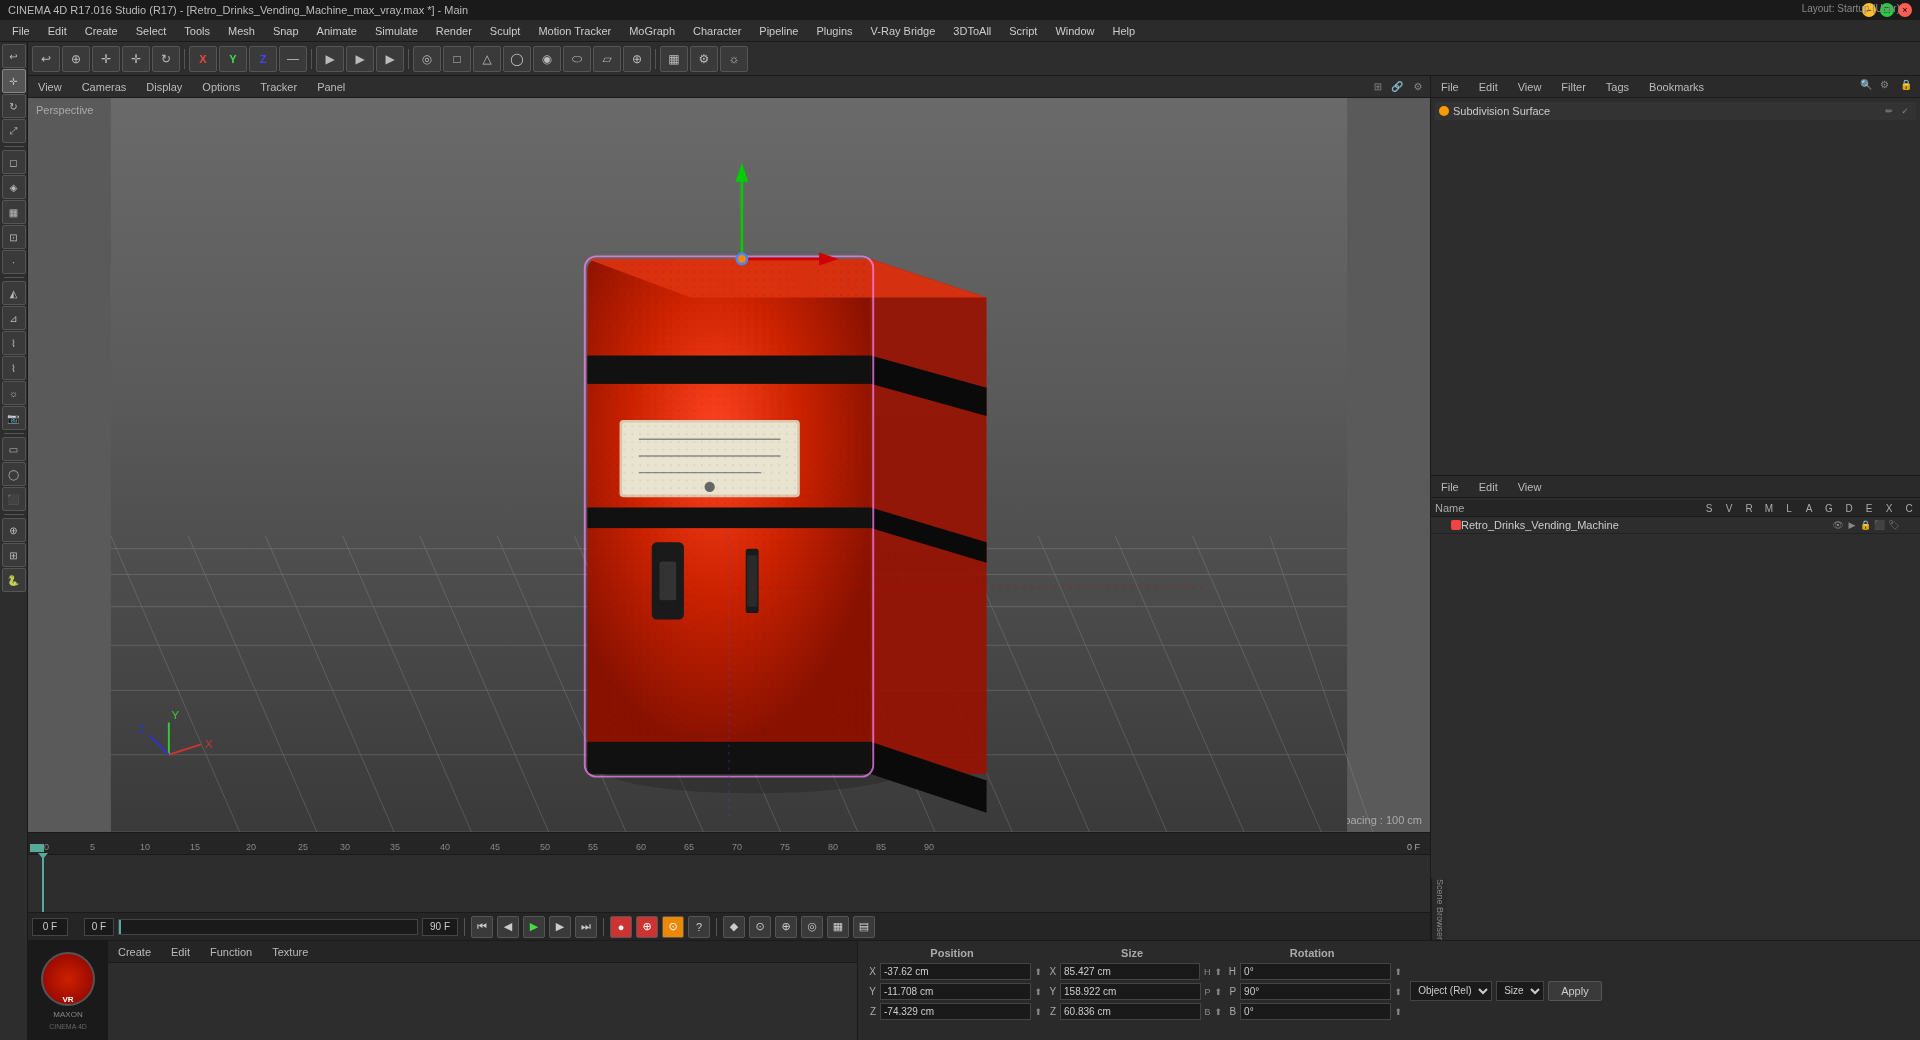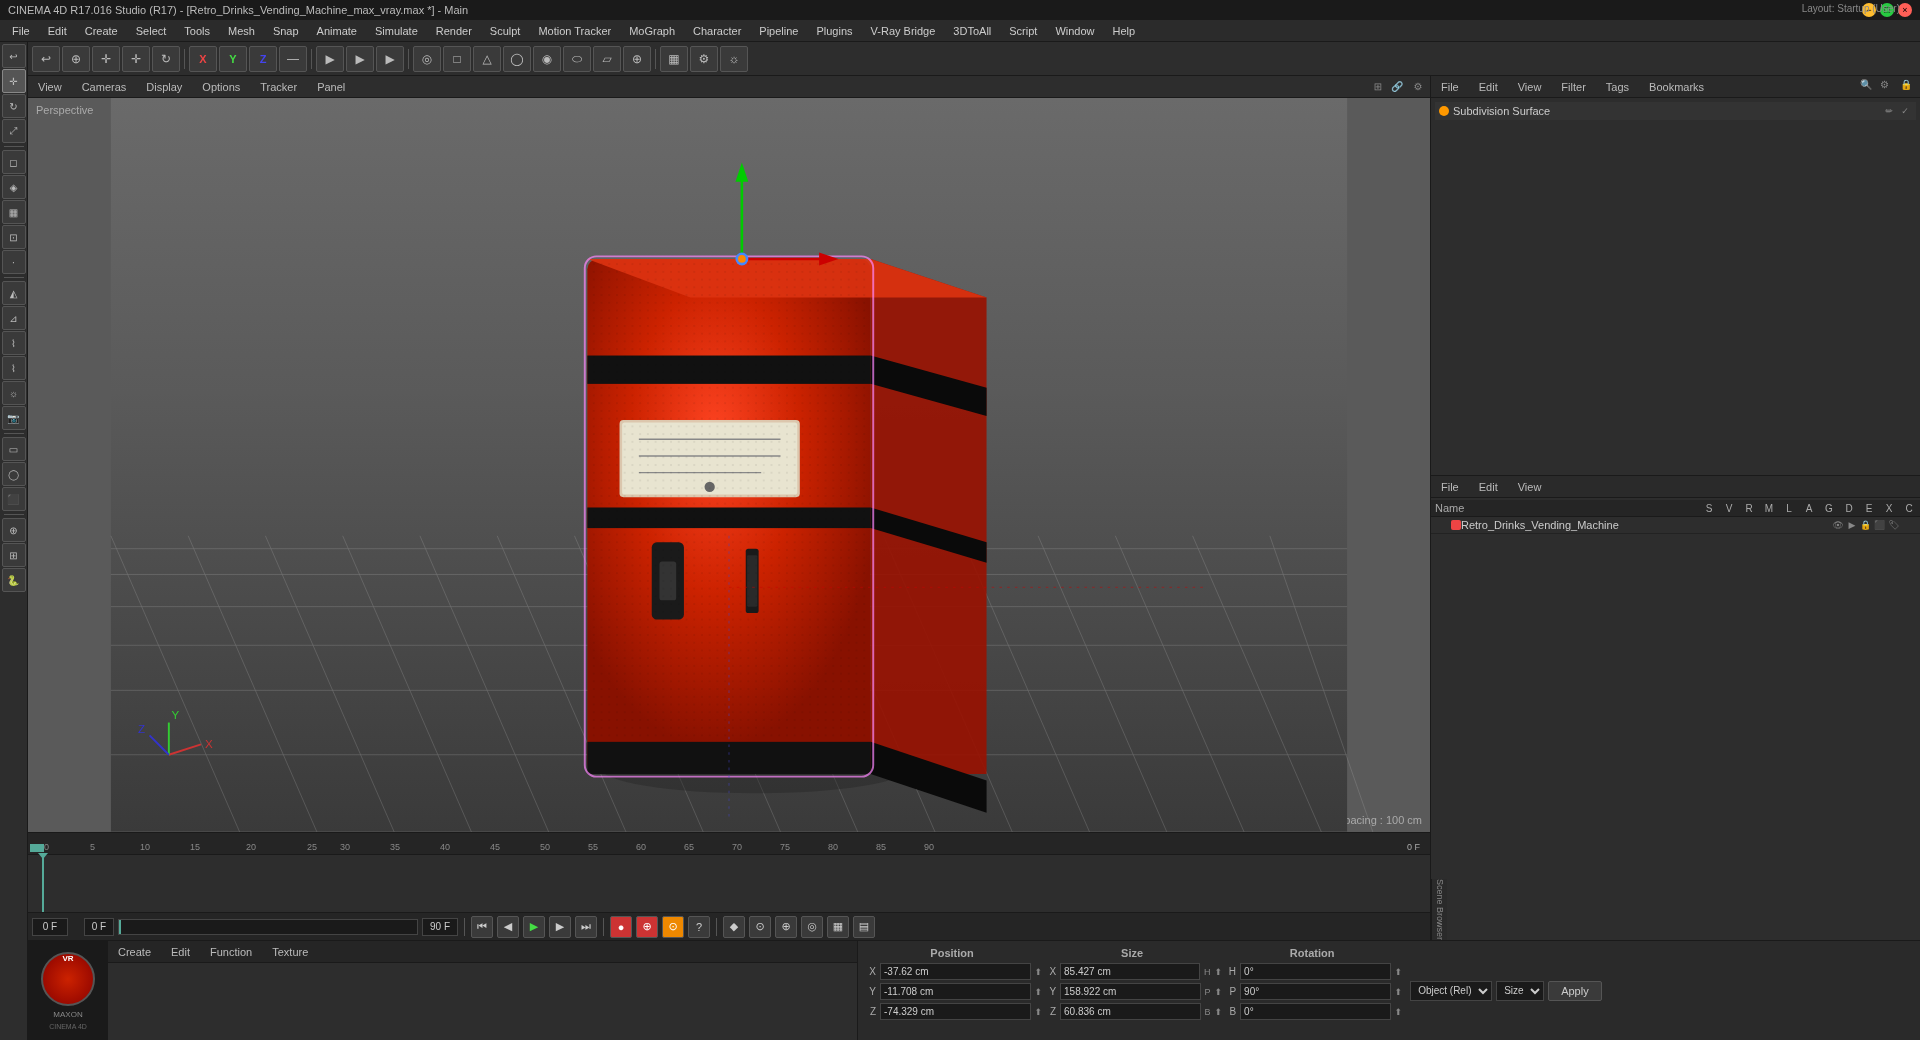--- a/index.html
+++ b/index.html
@@ -249,21 +249,21 @@
 
     
     #maxon-area {
       width: 80px; background: #1a1a1a; border-top: 1px solid #1a1a1a;
       display: flex; flex-direction: column; align-items: center; justify-content: center;
       gap: 4px;
     }
     .maxon-thumb {
       width: 54px; height: 54px; background: radial-gradient(circle, #cc2200, #880000);
       border: 2px solid #555; border-radius: 50%;
-      display: flex; align-items: flex-start; justify-content: center; font-weight: bold;
+      display: flex; align-items: flex-end; justify-content: center; font-weight: bold;
     }
     .maxon-name { color: #888; font-size: 8px; }
 
     
     #right-side-tab {
       width: 16px; background: #2a2a2a; border-left: 1px solid #1a1a1a;
       writing-mode: vertical-lr; display: flex; align-items: center;
       justify-content: center; color: #888; font-size: 10px; cursor: pointer;
     }
 
@@ -515,21 +515,21 @@
         <div id="timeline">
 
           <div id="timeline-ruler">
             <div style="display:flex;width:100%;position:relative;height:100%;">
               <div style="position:absolute;left:0;bottom:2px;width:14px;height:8px;background:#5a9;"></div>
               <span class="tl-marker" style="left:14px;">0</span>
               <span class="tl-marker" style="left:60px;">5</span>
               <span class="tl-marker" style="left:110px;">10</span>
               <span class="tl-marker" style="left:160px;">15</span>
               <span class="tl-marker" style="left:216px;margin-top:20px;">20</span>
-              <span class="tl-marker" style="left:277px;">25</span>
+              <span class="tl-marker" style="left:268px;">25</span>
               <span class="tl-marker" style="left:310px;">30</span>
               <span class="tl-marker" style="left:360px;">35</span>
               <span class="tl-marker" style="left:410px;">40</span>
               <span class="tl-marker" style="left:460px;">45</span>
               <span class="tl-marker" style="left:510px;margin-top:8px;">50</span>
               <span class="tl-marker" style="left:558px;">55</span>
               <span class="tl-marker" style="left:606px;">60</span>
               <span class="tl-marker" style="left:654px;">65</span>
               <span class="tl-marker" style="left:702px;">70</span>
               <span class="tl-marker" style="left:750px;">75</span>

